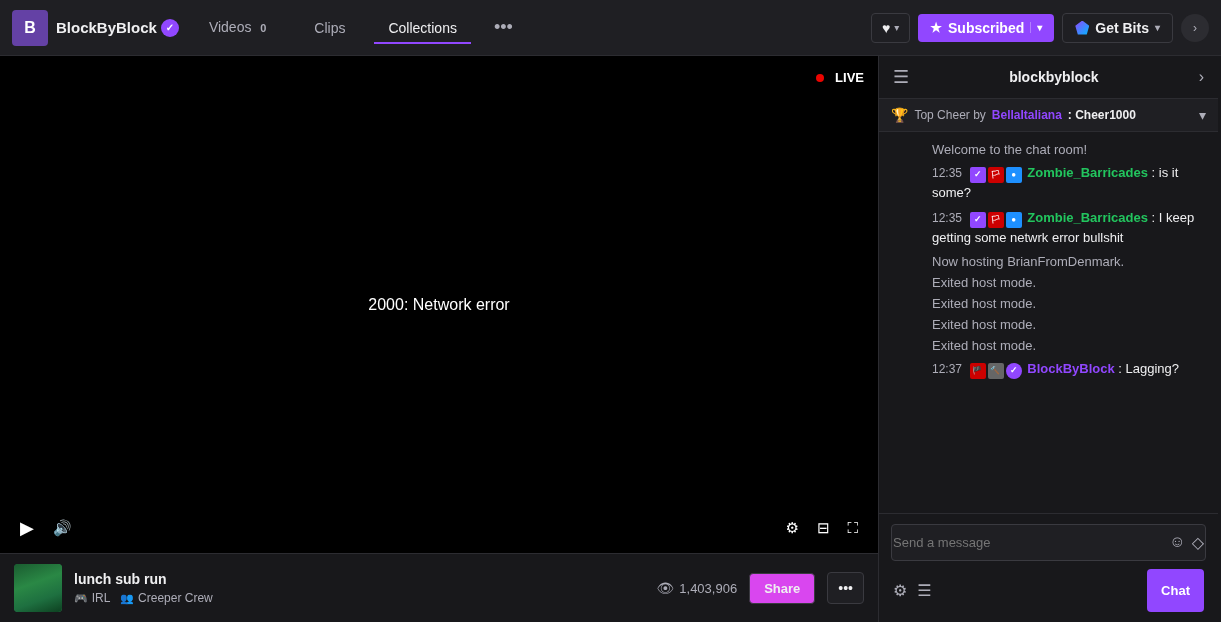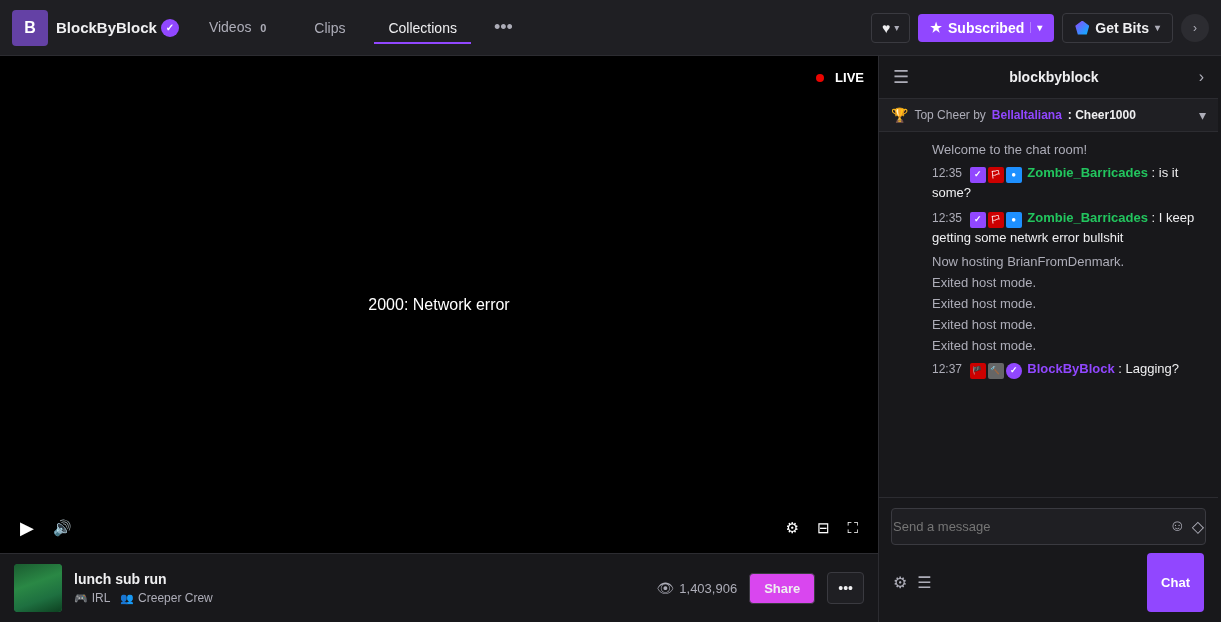--- a/index.html
+++ b/index.html
@@ -459,21 +459,21 @@
       display: flex;
       gap: 10px;
       color: #adadb8;
       font-size: 16px;
     }
     .chat-toolbar-right {
       background: #9147ff;
       color: white;
       border: none;
       border-radius: 4px;
-      padding: 22px 14px;
+      padding: 14px 14px;
       font-size: 13px;
       font-weight: 700;
       cursor: pointer;
     }
   </style>
 </head>
 <body>
 
 <nav class="top-nav">
   <div class="channel-logo">

